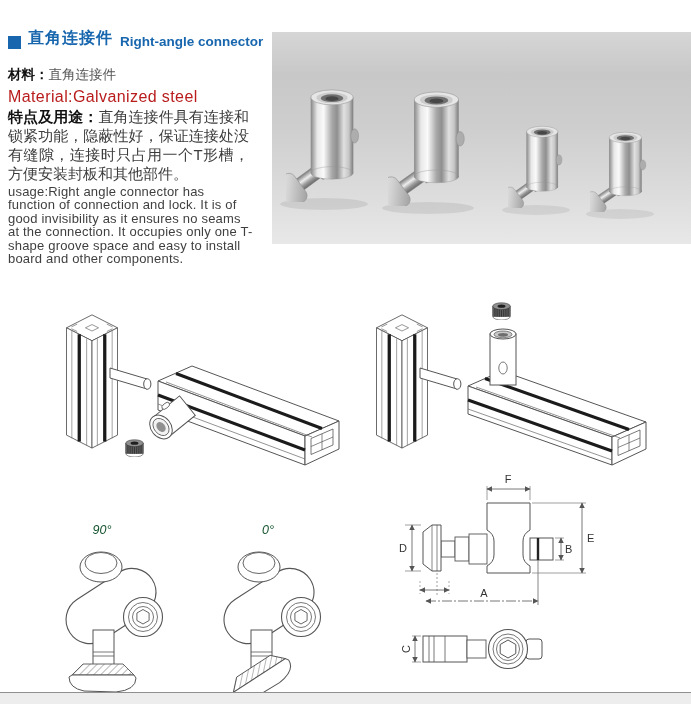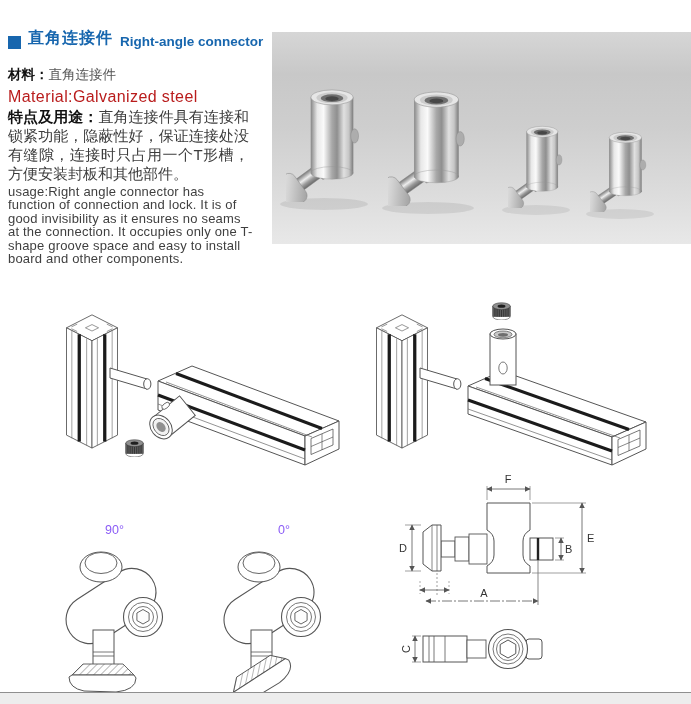--- a/index.html
+++ b/index.html
@@ -13,21 +13,21 @@
   .material{left:8px;top:66px;width:252px;}
   .mat-line1{font-size:13.5px;color:#222;}
   .mat-label{font-weight:bold;color:#111;text-align:center;}
   .mat-value{color:#555;}
   .mat-en{font-size:16px;color:#b91c1c;margin-top:4px;letter-spacing:0.4px;}
   .features{left:8px;top:107px;width:241px;font-size:15px;line-height:19px;color:#3c3c3c;text-align:justify;}
   .features b{color:#111;}
   .usage{left:8px;top:185px;width:245px;font-size:13px;line-height:13.4px;color:#3f3f3f;letter-spacing:0.2px;}
   .photo{left:272px;top:32px;width:419px;height:212px;
          background:linear-gradient(180deg,#d6d6d6 0%,#c8c8c8 20%,#cecece 45%,#dddddd 78%,#e8e8e8 100%);}
-  .lbl-angle{font-size:12.5px;color:#8b5cf6;width:44px;text-align:right;}
+  .lbl-angle{font-size:12.5px;color:#14532d;width:44px;text-align:center;font-style:italic;}
   .footer{left:0;top:692px;width:691px;height:12px;background:#ededed;
           border-top:1px solid #8f8f8f;box-sizing:border-box;}
   svg{display:block;}
   .dim-text{font-size:11px;fill:#333;font-family:"Liberation Sans",sans-serif;}
 </style>
 </head>
 <body>
 
 <div class="page">
 

